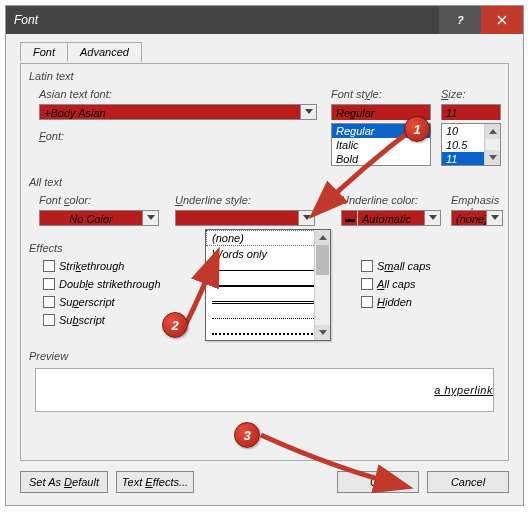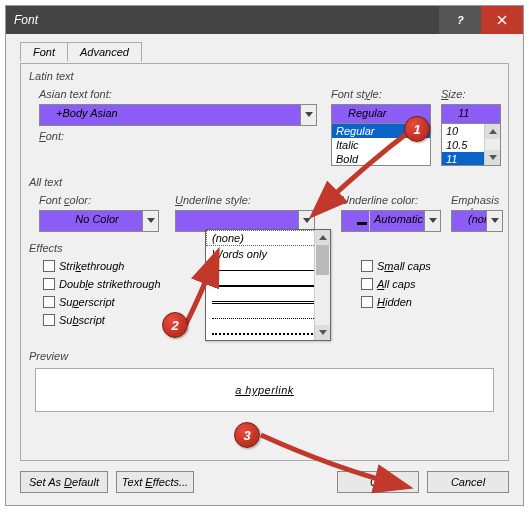--- a/index.html
+++ b/index.html
@@ -9,32 +9,32 @@
   .titlebar .t { flex: 1; padding-left: 8px; font-size: 12px; }
   .titlebar .btn { width: 42px; height: 28px; display: flex; align-items: center; justify-content: center; color: #fff; }
   .titlebar .help { background: #555; }
   .titlebar .close { background: #c0392b; }
   .body { background: #f0f0f0; position: absolute; top: 28px; left: 0; right: 0; bottom: 0; }
   .tabs { position: absolute; top: 8px; left: 14px; display: flex; }
   .tab { border: 1px solid #aaa; border-bottom: none; padding: 3px 12px; background: #f0f0f0; margin-right: -1px; }
   .tab.active { background: #f0f0f0; border-bottom: 1px solid #f0f0f0; z-index: 2; position: relative; }
   .panel { position: absolute; top: 29px; left: 14px; right: 14px; bottom: 44px; border: 1px solid #aaa; background: #f0f0f0; }
   .group-label { position: absolute; color: #444; }
-  .combo { position: absolute; display: flex; background: #8b5cf6; border: 1px solid #888; height: 22px; padding-left: 12px; }
+  .combo { position: absolute; display: flex; background: #b91c1c; border: 1px solid #888; height: 16px; }
   .combo .val { flex: 1; padding: 2px 4px; overflow: hidden; white-space: nowrap; }
   .combo .arrow { width: 16px; border-left: 1px solid #888; background: #eee; display: flex; align-items: center; justify-content: center; }
   .arrow svg, .scrollbtn svg { display: block; }
   .listbox { position: absolute; background: #fff; border: 1px solid #888; overflow: hidden; }
   .listbox .item { padding: 1px 4px; }
   .listbox .sel { background: #0a64c8; color: #fff; }
   .scrollbar { position: absolute; right: 0; top: 0; bottom: 0; width: 16px; background: #eee; border-left: 1px solid #ccc; }
   .scrollbtn { height: 15px; background: #ddd; display: flex; align-items: center; justify-content: center; }
   .chk { position: absolute; display: flex; align-items: center; gap: 4px; }
   .chk .box { width: 12px; height: 12px; border: 1px solid #666; background: #fff; }
-  .preview { position: absolute; left: 14px; right: 14px; background: #fff; border: 1px solid #aaa; height: 44px; display: flex; align-items: center; justify-content: center; font-family: Calibri, sans-serif; font-size: 16px; }
+  .preview { position: absolute; left: 14px; right: 14px; background: #fff; border: 1px solid #aaa; height: 44px; display: flex; align-items: center; justify-content: flex-end; font-family: Calibri, sans-serif; font-size: 16px; }
   .dlgbtn { position: absolute; width: 82px; height: 22px; border: 1px solid #888; background: #e8e8e8; display: flex; align-items: center; justify-content: center; }
   .dropdown { position: absolute; background: #fff; border: 1px solid #666; box-shadow: 1px 1px 2px rgba(0,0,0,0.2); }
   .dropdown .ditem { padding: 2px 6px; height: 16px; display: flex; align-items: center; }
   .dropdown .sel { border: 1px dotted #666; padding: 1px 5px; }
   .lineprev { width: 100%; height: 0; }
   .badge { position: absolute; width: 26px; height: 26px; border-radius: 50%; background: radial-gradient(circle at 35% 30%, #e74c3c, #a82315); color: #fff; display: flex; align-items: center; justify-content: center; font-weight: bold; font-size: 13px; border: 1px solid #7a1a10; box-shadow: 1px 1px 2px rgba(0,0,0,0.3); z-index: 50; }
   .ul { text-decoration: underline; }
   svg.arrow-svg { position: absolute; pointer-events: none; z-index: 40; }
 </style>
 </head>

